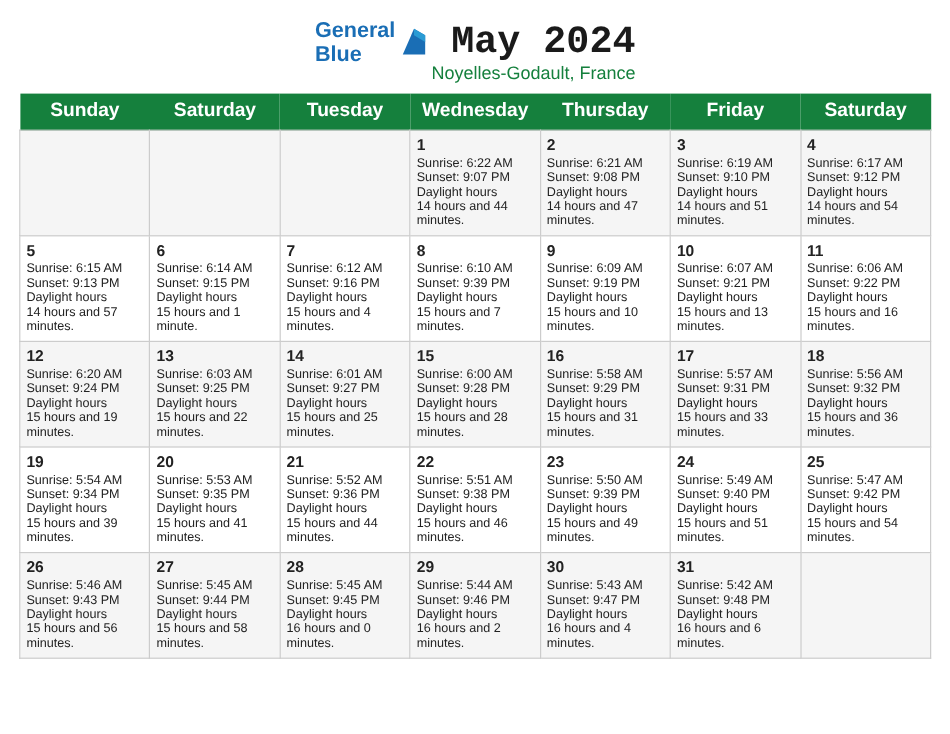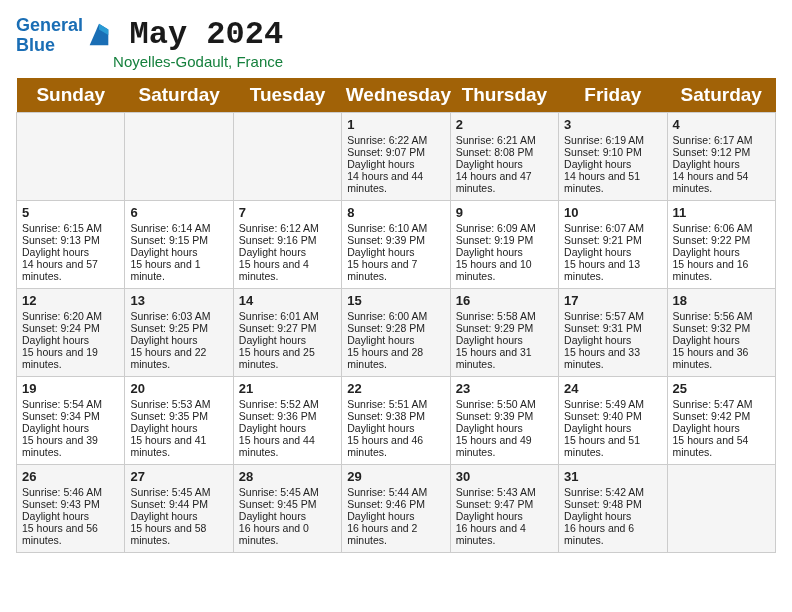--- a/index.html
+++ b/index.html
@@ -5,21 +5,21 @@
     * { box-sizing: border-box; margin: 0; padding: 0; }
     body {
       font-family: Arial, sans-serif;
       background: #fff;
       width: 792px;
       min-height: 612px;
       padding: 16px;
     }
     .header {
       display: flex;
-      justify-content: flex-start;
+      justify-content: center;
       align-items: flex-start;
       margin-bottom: 8px;
     }
     .logo {
       display: flex;
       align-items: center;
     }
     .logo-text {
       font-size: 18px;
       font-weight: bold;
@@ -46,24 +46,24 @@
     .location {
       font-size: 15px;
       color: #15803d;
     }
     table {
       width: 100%;
       border-collapse: collapse;
       table-layout: fixed;
     }
     thead th {
-      background-color: #a16207;
+      background-color: #15803d;
       color: #fff;
       text-align: center;
-      font-size: 19px;
+      font-size: 16px;
       padding: 6px 4px;
       font-weight: bold;
     }
     tbody td {
       border: 1px solid #ccc;
       vertical-align: top;
       padding: 4px 5px;
       font-size: 10.5px;
       color: #222;
       height: 88px;
@@ -126,21 +126,21 @@
         <td>
           <span class="day-num">1</span>
           <div>Sunrise: 6:22 AM</div>
           <div>Sunset: 9:07 PM</div>
           <div>Daylight hours</div>
           <div>14 hours and 44 minutes.</div>
         </td>
         <td>
           <span class="day-num">2</span>
           <div>Sunrise: 6:21 AM</div>
-          <div>Sunset: 8:08 PM</div>
+          <div>Sunset: 9:08 PM</div>
           <div>Daylight hours</div>
           <div>14 hours and 47 minutes.</div>
         </td>
         <td>
           <span class="day-num">3</span>
           <div>Sunrise: 6:19 AM</div>
           <div>Sunset: 9:10 PM</div>
           <div>Daylight hours</div>
           <div>14 hours and 51 minutes.</div>
         </td>

